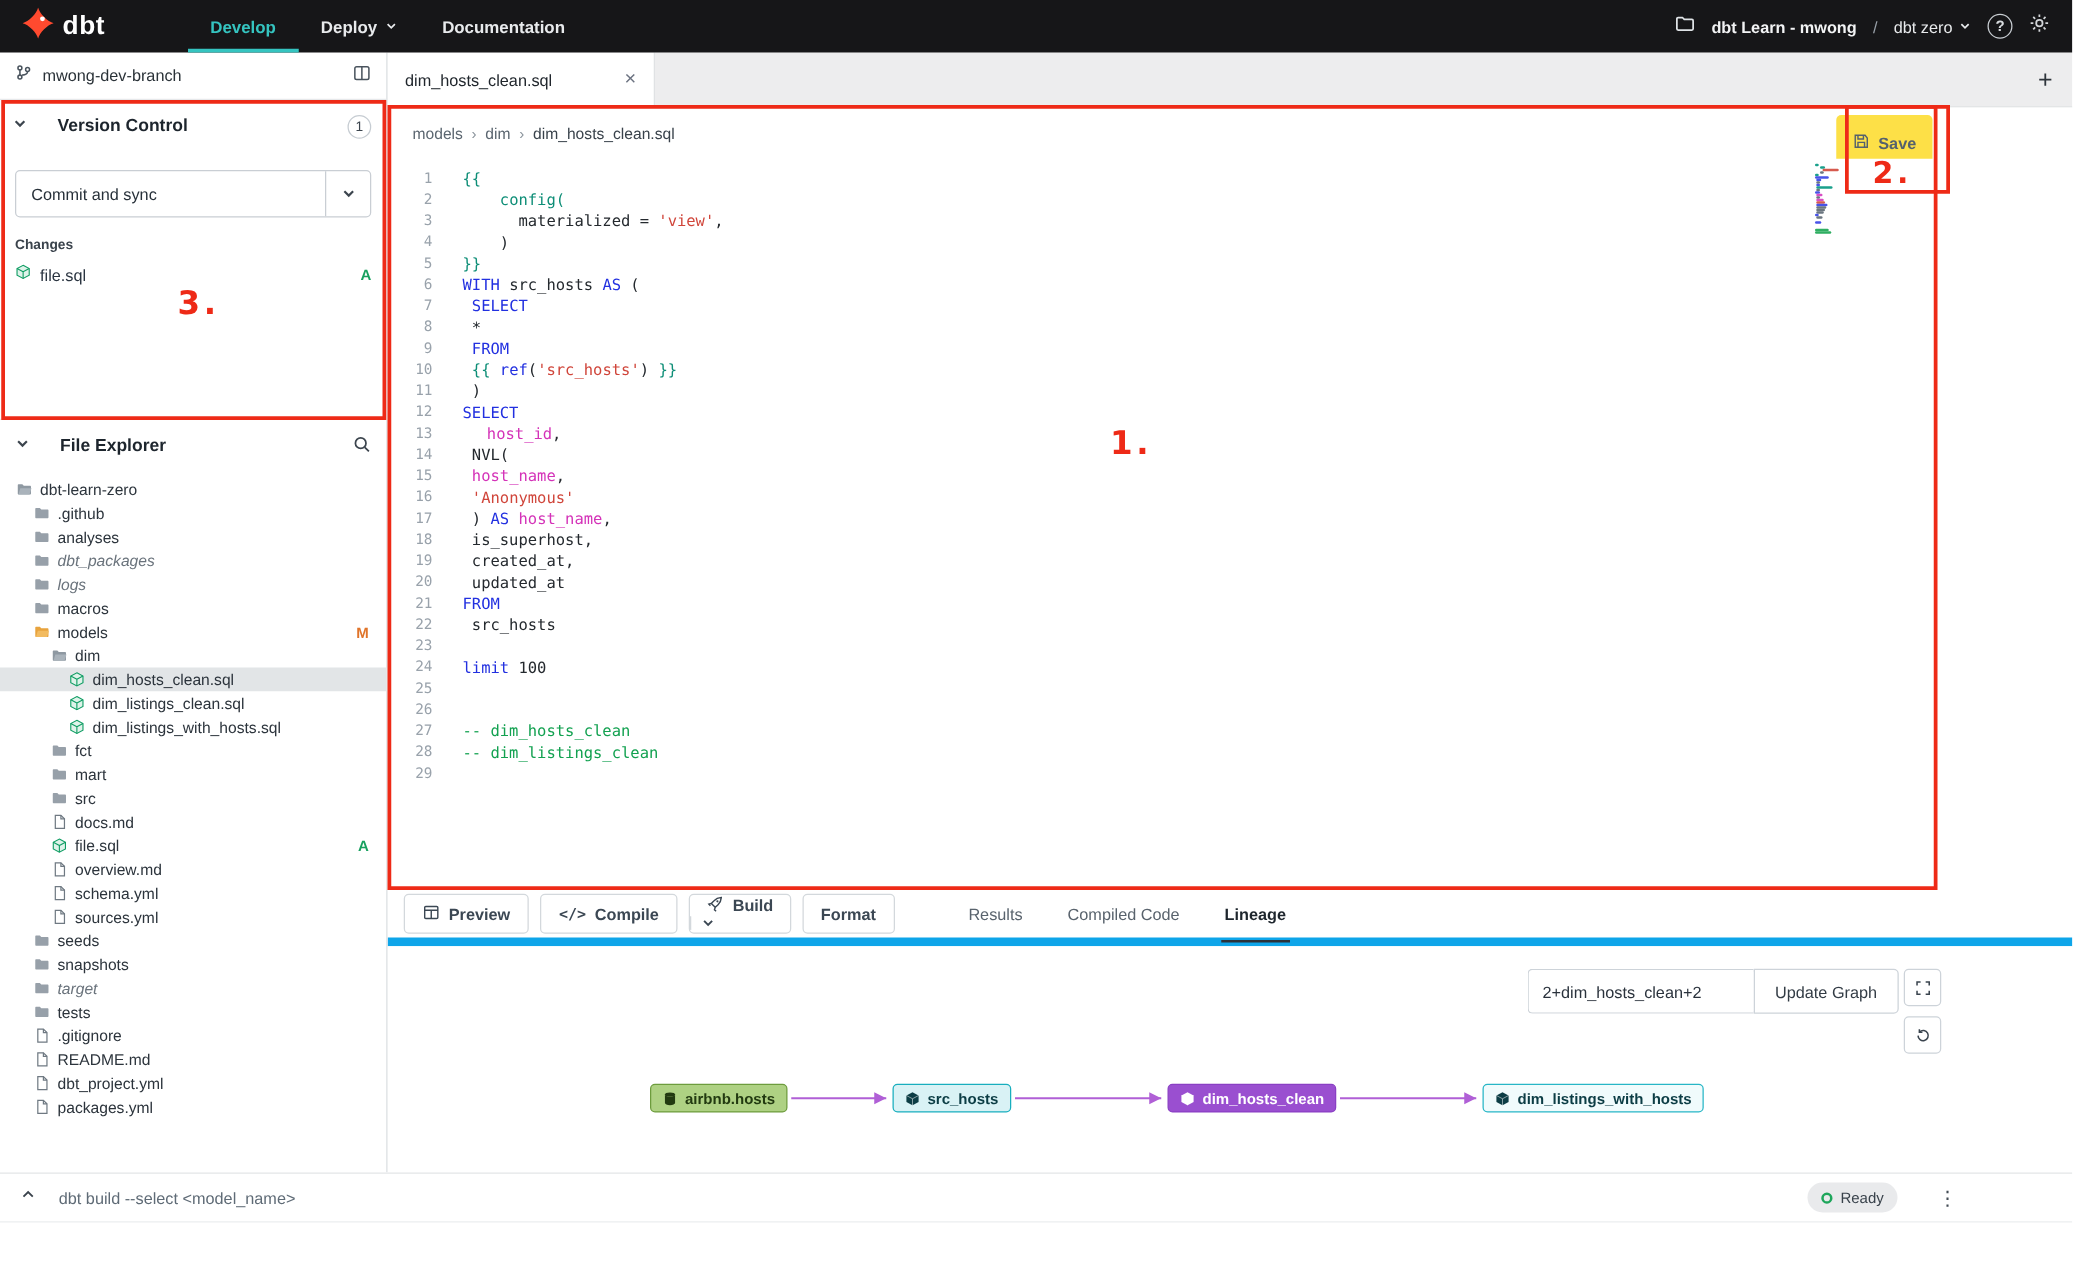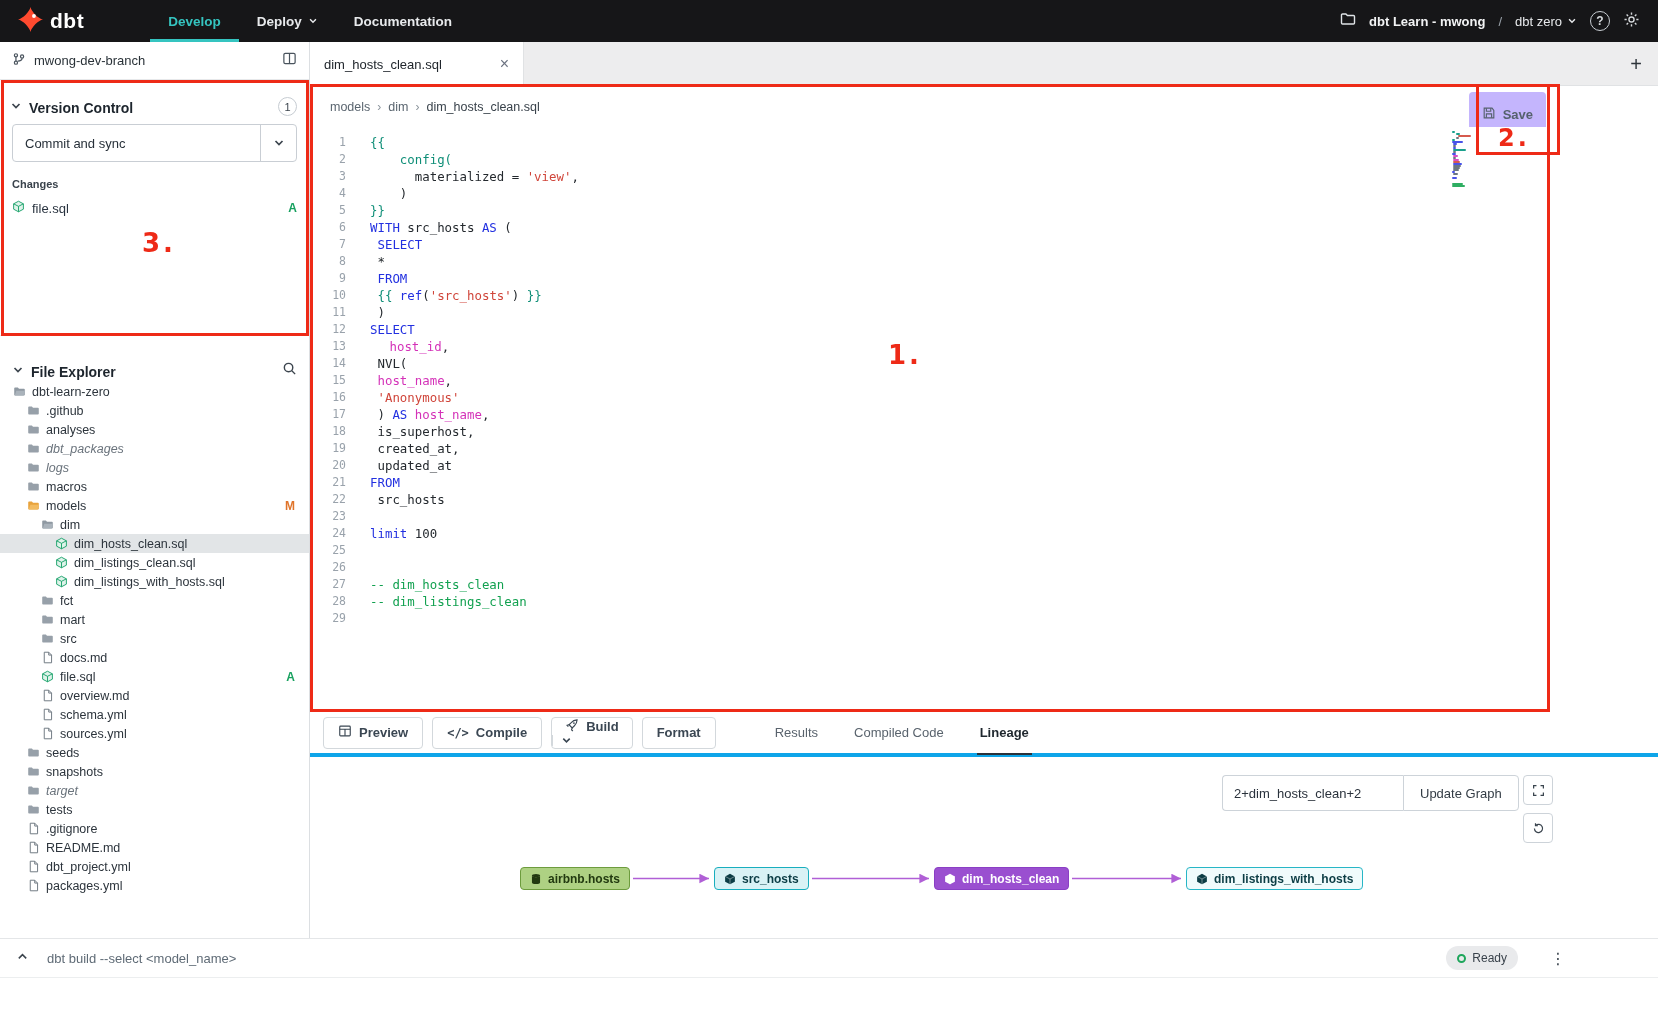--- a/index.html
+++ b/index.html
@@ -19,21 +19,21 @@
   .nav-env { display:flex; align-items:center; gap:5px; font-size:13px; color:#e8eaec; }
   .help-circle { width:20px; height:20px; border:1.5px solid #c9ced3; border-radius:50%; display:flex; align-items:center; justify-content:center; font-size:12px; color:#d8dcdf; font-weight:700; }
 
   
   .sidebar { position:absolute; left:0; top:42px; width:310px; height:896px; background:#fff; border-right:1px solid #dcdfe2; z-index:2; }
   .branch-bar { position:absolute; top:0; left:0; right:0; height:38px; border-bottom:1px solid #e6e8ea; display:flex; align-items:center; padding:0 12px; gap:8px; }
   .branch-name { font-size:13px; color:#2a3238; }
   .branch-bar .spacer { flex:1; }
 
   .vc { position:absolute; top:38px; left:0; right:0; height:255px; }
-  .sec-header { display:flex; align-items:flex-end; height:36px; padding:0 10px; gap:7px; }
+  .sec-header { display:flex; align-items:flex-start; height:36px; padding:0 10px; gap:24px;margin-top:12px; }
   .sec-title { font-size:14px; font-weight:700; color:#1d252d; flex:1; }
   .vc-badge { width:19px; height:19px; border:1px solid #c6ccd2; border-radius:50%; font-size:11px; color:#3c454e; display:flex; align-items:center; justify-content:center; margin-right:2px; }
   .commit-wrap { margin:8px 12px 0 12px; height:38px; border:1px solid #c9ced4; border-radius:4px; display:flex; align-items:stretch; }
   .commit-label { flex:1; display:flex; align-items:center; padding-left:12px; font-size:13px; color:#273039; }
   .commit-chev { width:36px; border-left:1px solid #c9ced4; display:flex; align-items:center; justify-content:center; color:#3c454e; }
   .changes-label { margin:16px 0 6px 12px; font-size:11px; font-weight:700; color:#3a434c; }
   .change-row { height:24px; display:flex; align-items:center; padding:0 12px; gap:7px; }
   .change-name { font-size:13px; color:#2a3440; }
   .change-status { margin-left:auto; font-size:12px; font-weight:700; color:#17a05f; }
 
@@ -53,30 +53,30 @@
   .tabbar { position:relative; height:44px; background:#ededee; display:flex; align-items:stretch; }
   .tabbar::after { content:""; position:absolute; left:0; right:0; bottom:0; height:1px; background:#e0e2e4; }
   .tab { position:relative; z-index:1; width:214px; background:#fff; border-right:1px solid #e0e2e4; display:flex; align-items:center; padding:0 14px; font-size:13px; color:#20262c; }
   .tab-close { margin-left:auto; color:#6b7280; font-size:16px; cursor:pointer; }
   .new-tab { margin-left:auto; align-self:center; margin-right:16px; font-size:20px; color:#2e353b; cursor:pointer; }
 
   .editor-head { position:relative; height:41px; background:#fff; display:flex; align-items:center; padding-left:20px; }
   .crumb { font-size:12.5px; color:#5b6670; }
   .crumb:not(:first-child)::before { content:"›"; color:#8b949c; margin:0 7px; font-size:12px; }
   .crumb.last { color:#39424b; }
-  .save-btn { position:absolute; right:112px; top:6px; height:45px; display:flex; align-items:center; gap:7px; padding:0 13px; background:#c4b5fd; border:none; border-radius:4px; font-size:13px; font-weight:600; color:#55616d; font-family:"Liberation Sans",sans-serif; cursor:pointer; }
+  .save-btn { position:absolute; right:112px; top:6px; height:45px; display:flex; align-items:center; gap:7px; padding:0 13px; background:#fde047; border:none; border-radius:4px; font-size:13px; font-weight:600; color:#55616d; font-family:"Liberation Sans",sans-serif; cursor:pointer; }
 
   .editor { position:relative; flex:none; height:585px; background:#fff; padding-top:7px; overflow:hidden; }
   .code-line { display:flex; height:17px; line-height:17px; font-family:"DejaVu Sans Mono", monospace; font-size:12.4px; }
   .ln { flex:none; width:52px; text-align:right; padding-right:16px; color:#99a2ab; font-size:11.5px; }
   .code { white-space:pre; padding-left:8px; }
   .minimap { position:absolute; left:1142px; top:4px; width:22px; }
   .mm-row { height:2px; margin-bottom:0; border-radius:1px; }
 
-  .toolbar { position:relative; height:45px; display:flex; align-items:center; padding-left:13px; border-bottom:4px solid #0ea5e9; background:#fff; }
+  .toolbar { position:relative; height:45px; display:flex; align-items:center; padding-left:13px; border-bottom:7px solid #0ea5e9; background:#fff; }
   .tbtn { height:32px; display:flex; align-items:center; gap:7px; padding:0 14px; background:#fff; border:1px solid #d3d8dc; border-radius:4px; font-size:13px; font-weight:600; color:#3b4753; margin-right:9px; font-family:"Liberation Sans",sans-serif; cursor:pointer; }
   .build-split { display:flex; align-items:stretch; height:32px; border:1px solid #d3d8dc; border-radius:4px; margin-right:9px; overflow:hidden; background:#fff;flex-direction:column; }
   .build-main { display:flex; align-items:center; gap:7px; padding:0 13px; font-size:13px; font-weight:600; color:#3b4753; cursor:pointer; }
   .build-chev { width:27px; border-left:1px solid #d3d8dc; display:flex; align-items:center; justify-content:center; color:#3b4753; cursor:pointer; }
   .code-glyph { font-family:"DejaVu Sans Mono",monospace; font-size:12px; font-weight:bold; }
   .result-tabs { display:flex; align-items:stretch; height:45px; margin-left:32px; }
   .rtab { display:flex; align-items:center; padding:0 3px; margin:0 15px; font-size:13px; color:#59636d; cursor:pointer;justify-content:flex-end; }
   .rtab.active { color:#1e262d; font-weight:600; box-shadow:inset 0 -2px 0 #2a323a; }
 
   

